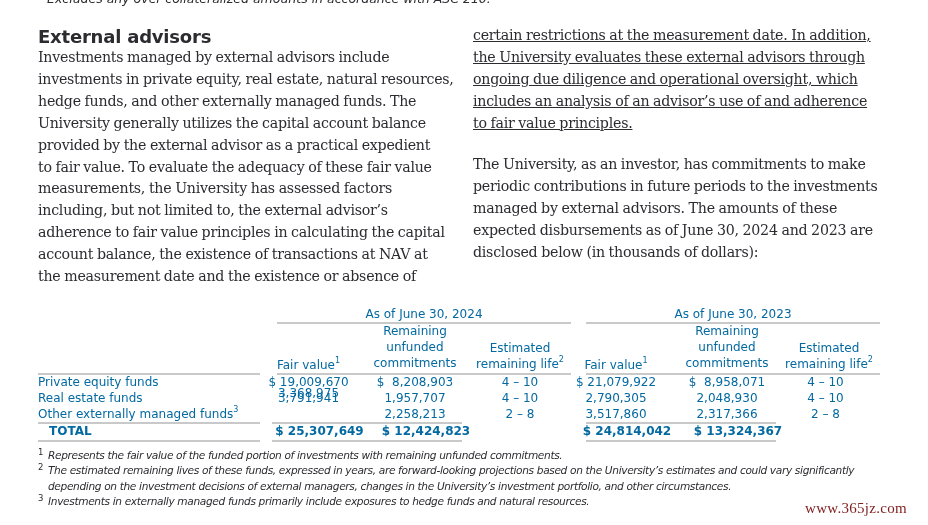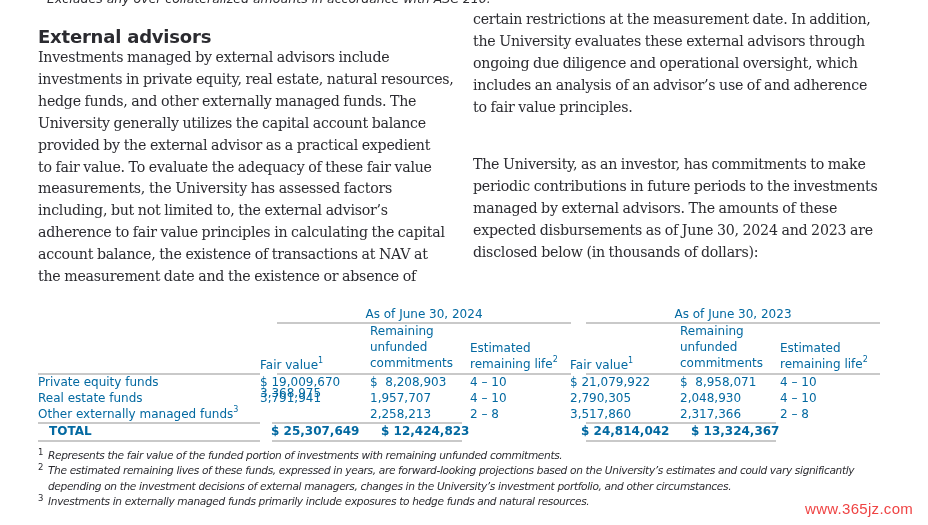--- a/index.html
+++ b/index.html
@@ -18,42 +18,42 @@
     font-family: "DejaVu Sans", sans-serif; font-weight: bold;
     font-size: 18px; color: #2b2b30; letter-spacing: -0.2px;
   }
   .para {
     position: absolute; font-family: "DejaVu Serif", serif;
     font-size: 14.2px; line-height: 21.9px; color: #2b2b30;
     letter-spacing: -0.25px; word-spacing: -0.5px;
   }
   .para .ln { display: block; white-space: nowrap; }
   #para-left { left: 38px; top: 47px; width: 420px; }
-  #para-right-1 { left: 473px; top: 9px; width: 420px; }
+  #para-right-1 { left: 473px; top: 25px; width: 420px; text-decoration: underline; }
   #para-right-2 { left: 473px; top: 154px; width: 420px; }
 
   .tbl { position: absolute; font-family: "DejaVu Sans", sans-serif; font-size: 12px; color: #0369a1; }
   .cell { position: absolute; white-space: nowrap; line-height: 16px; }
-  .r { text-align: left; }
+  .r { text-align: center; }
   .c { text-align: center; }
   .hline { position: absolute; height: 2px; background: #c9c9c9; }
   .hline.thin { height: 1.5px; }
   sup { font-size: 8px; line-height: 0; position: relative; top: -1px; vertical-align: super; }
   .bold { font-weight: bold; margin-left: 11px; }
 
   .footnotes {
     position: absolute; left: 38px; top: 448px; width: 860px;
     font-family: "DejaVu Sans", sans-serif; font-style: italic;
     font-size: 10.6px; line-height: 15.3px; color: #2b2b30; letter-spacing: -0.35px;
   }
   .fn { position: relative; padding-left: 10px; white-space: nowrap; }
   .fn .mark { position: absolute; left: 0; top: -3px; font-style: normal; font-size: 8.5px; }
   .watermark {
     position: absolute; left: 805px; top: 500px;
-    font-family: Liberation Sans, sans-serif; font-size: 15px; color: #ef4444;
+    font-family: Liberation Serif, serif; font-size: 15px; color: #7f1d1d;
     letter-spacing: 0.3px;
   }
 </style>
 </head>
 <body>
 
 <div class="top-footnote">² Excludes any over-collateralized amounts in accordance with ASC 210.</div>
 
 <div class="section-title">External advisors</div>
 

